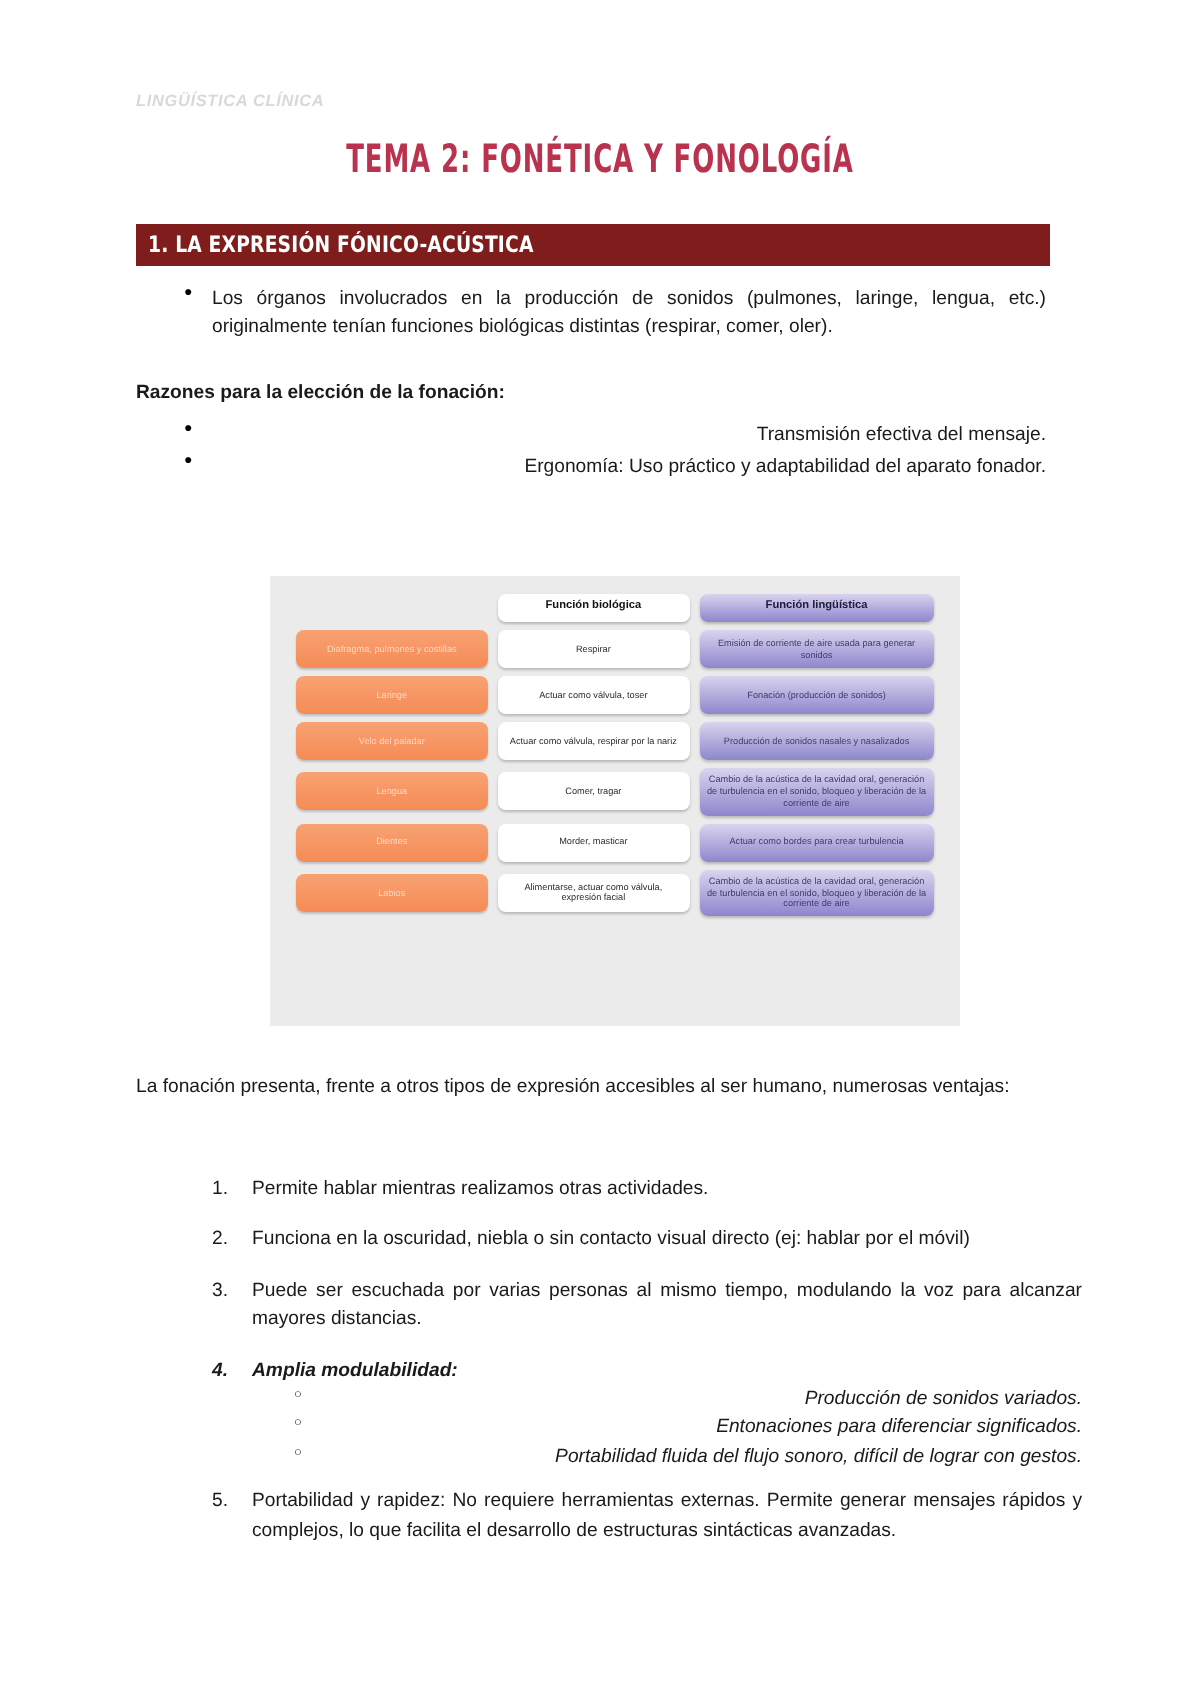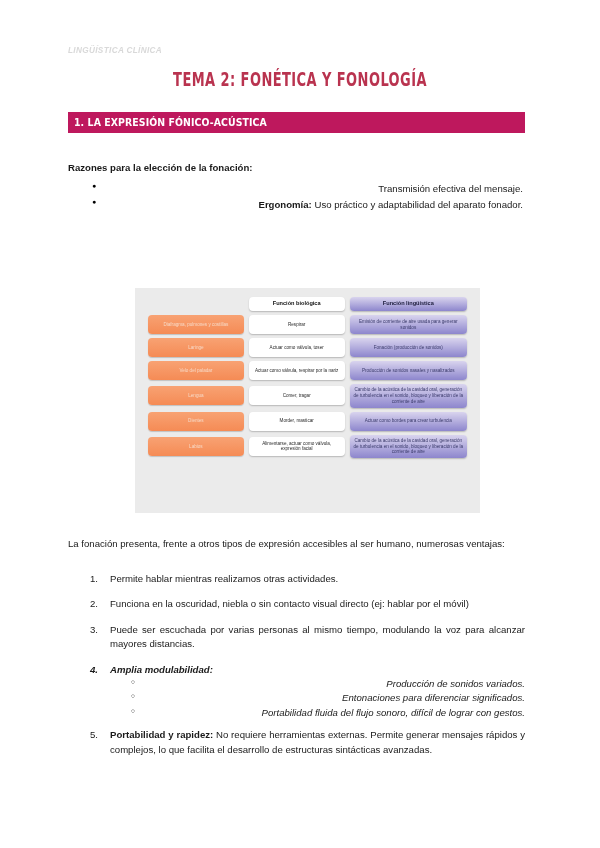--- a/index.html
+++ b/index.html
@@ -45,21 +45,21 @@
     transform-origin: center;
   }
 
   
   .section-bar {
     position: absolute;
     left: 68px;
     top: 112px;
     width: 457px;
     height: 21px;
-    background: #be185d;
+    background: #7f1d1d;
     display: flex;
     align-items: center;
     padding-left: 6px;
   }
   .section-bar-label {
     color: #ffffff;
     font-size: 11.3px;
     font-weight: bold;
     letter-spacing: 0.1px;
     font-family: "DejaVu Sans Condensed", "Liberation Sans Narrow", "Liberation Sans", sans-serif;
@@ -98,21 +98,21 @@
   }
   ul.bullets > li::before {
     content: "\25CF";
     position: absolute;
     left: -14px;
     top: -1px;
     font-size: 7px;
     color: #000;
   }
   ul.bullets.tight > li { text-align: right; }
-  .b { font-weight: bold; }
+  .b { font-weight: normal; }
 
   
   .figure {
     position: absolute;
     left: 135px;
     top: 288px;
     width: 345px;
     height: 225px;
     background: #ebebeb;
     padding: 5px 8px 6px 8px;
@@ -185,21 +185,21 @@
     line-height: 1.5;
     text-align: justify;
   }
 
   
   ol.numbered {
     position: absolute;
     left: 68px;
     top: 572px;
     width: 457px;
-    margin: 0;
+    margin: 16px;
     padding: 0 0 0 42px;
     font-size: 9.6px;
     color: #1a1a1a;
     line-height: 1.5;
     list-style: none;
     counter-reset: num;
   }
   ol.numbered > li {
     position: relative;
     margin-bottom: 11px;
@@ -246,20 +246,21 @@
   <div class="doc-title">TEMA 2: FONÉTICA Y FONOLOGÍA</div>
 
   <div class="section-bar">
     <span class="section-bar-label">1. LA EXPRESIÓN FÓNICO-ACÚSTICA</span>
   </div>
 
   <div class="content">
 
 
     <ul class="bullets">
+      <li>Los órganos involucrados en la producción de sonidos (pulmones, laringe, lengua, etc.) originalmente tenían funciones biológicas distintas (respirar, comer, oler).</li>
     </ul>
 
     <p class="lead second">Razones para la elección de la fonación:</p>
 
     <ul class="bullets tight">
       <li>Transmisión efectiva del mensaje.</li>
       <li><span class="b">Ergonomía:</span><span> Uso práctico y adaptabilidad del aparato fonador.</span></li>
     </ul>
 
   </div>

